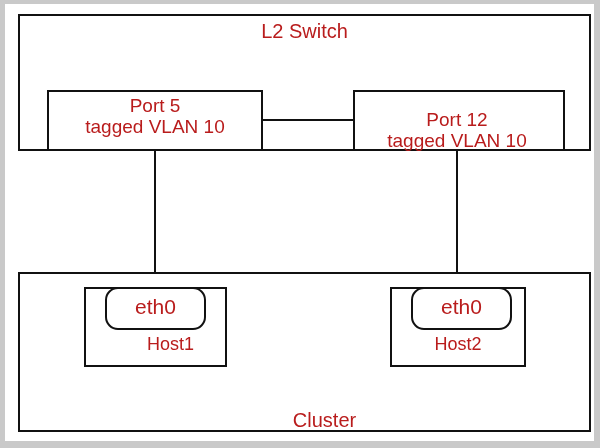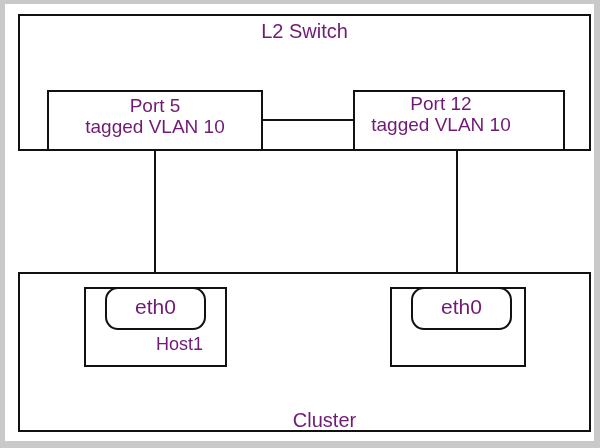--- a/index.html
+++ b/index.html
@@ -29,21 +29,21 @@
   
   .box {
     position: absolute;
     background: #ffffff;
     border: 2px solid #111111;
     box-sizing: border-box;
   }
   .lbl {
     position: absolute;
     text-align: center;
-    color: #701a75;
+    color: #b91c1c;
     white-space: nowrap;
     line-height: 1.12;
   }
   .line-h {
     position: absolute;
     background: #111111;
     height: 2px;
   }
   .line-v {
     position: absolute;
@@ -81,22 +81,23 @@
   .port-text {
     font-size: 19px;
   }
   #port-left-text {
     left: 42px;
     top: 91px;
     width: 216px;
   }
   #port-right-text {
     left: 348px;
-    top: 89px;
+    top: 105px;
     width: 176px;
+    padding-left: 16px;
   }
 
   
   #trunk-top {
     left: 256px;
     top: 115px;
     width: 94px;
   }
   #trunk-bottom {
     left: 256px;
@@ -136,21 +137,21 @@
     top: 283px;
     height: 80px;
   }
   #host1-box { left: 79px;  width: 143px; }
   #host2-box { left: 385px; width: 136px; }
 
   .host-label {
     top: 330px;
     font-size: 18px;
   }
-  #host1-label { left: 79px;  width: 143px; padding-left: 24px; }
+  #host1-label { left: 70px;  width: 143px; padding-left: 24px; }
   #host2-label { left: 385px; width: 136px; }
 
   
   .nic {
     position: absolute;
     top: 283px;
     height: 43px;
     background: #ffffff;
     border: 2px solid #111111;
     border-radius: 13px;
@@ -195,17 +196,18 @@
 
     <div class="box" id="cluster-box"></div>
     <div class="lbl" id="cluster-title">Cluster</div>
 
     <div class="box host-box" id="host1-box"></div>
     <div class="lbl host-label" id="host1-label">Host1</div>
     <div class="nic" id="nic1"></div>
     <div class="lbl nic-label" id="nic1-label">eth0</div>
 
     <div class="box host-box" id="host2-box"></div>
+    <div class="lbl host-label" id="host2-label">Host2</div>
     <div class="nic" id="nic2"></div>
     <div class="lbl nic-label" id="nic2-label">eth0</div>
 
   </div>
 </div>
 
 </body></html>

